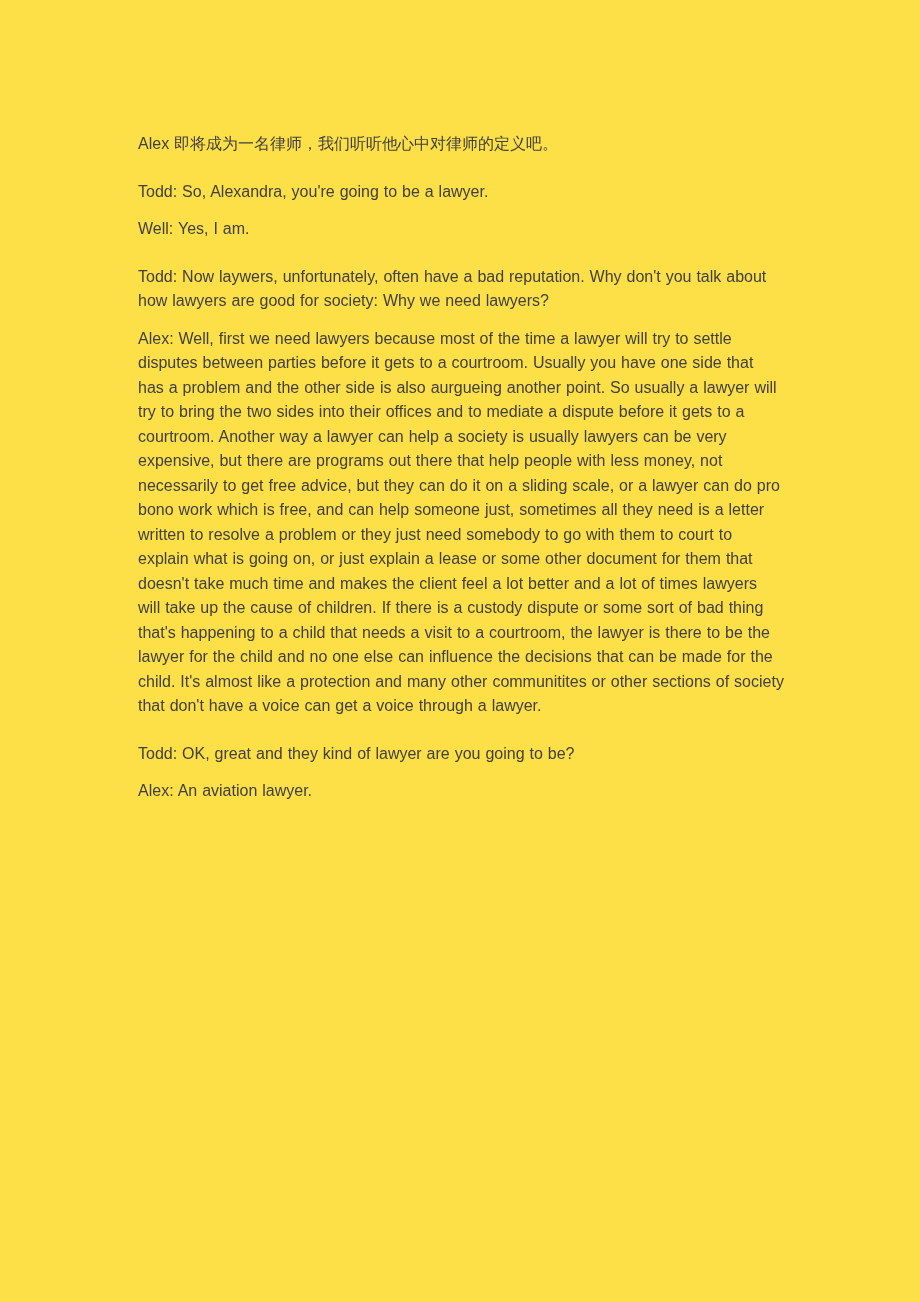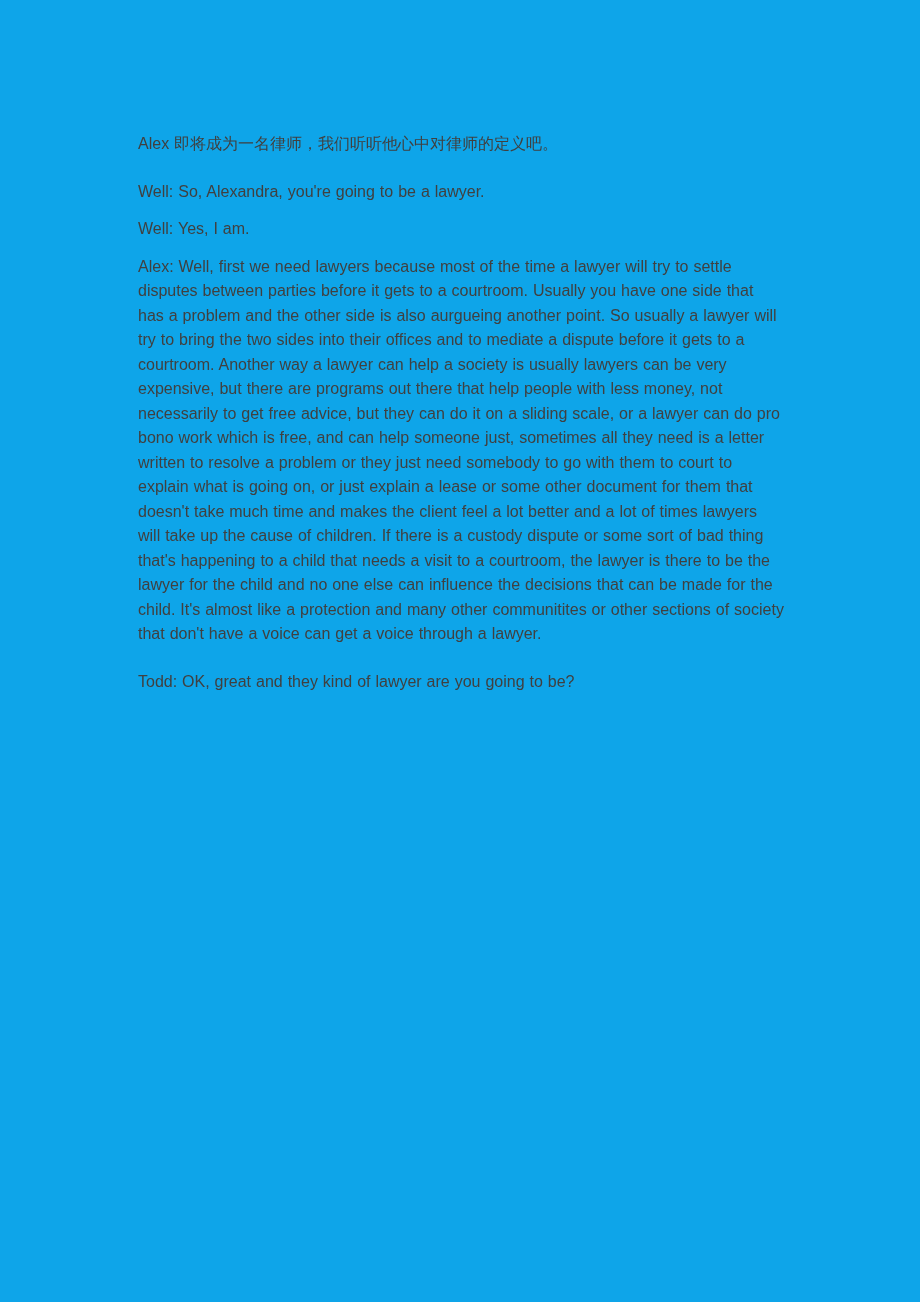--- a/index.html
+++ b/index.html
@@ -11,21 +11,21 @@
     height: 1302px;
     background: #ffffff;
     font-family: "Liberation Sans", "DejaVu Sans", sans-serif;
     overflow: hidden;
   }
   .doc-page {
     box-sizing: border-box;
     width: 920px;
     height: 1302px;
     padding: 132px 136px 0 138px;
-    background: #0ea5e9;
+    background: #fde047;
   }
   .doc-body p {
     width: 646px;
     margin: 0 0 13px 0;
     font-size: 16px;
     line-height: 24.5px;
     color: #404040;
     text-align: left;
     word-spacing: 0.5px;
   }
@@ -36,18 +36,20 @@
   .doc-body p[data-speaker="intro"] {
     margin-top: 0;
   }
 </style>
 </head>
 <body>
 
 <div class="doc-page">
   <div class="doc-body">
       <p data-speaker="intro">Alex 即将成为一名律师，我们听听他心中对律师的定义吧。</p>
-      <p data-speaker="Todd">Well: So, Alexandra, you're going to be a lawyer.</p>
+      <p data-speaker="Todd">Todd: So, Alexandra, you're going to be a lawyer.</p>
       <p data-speaker="Alex">Well: Yes, I am.</p>
+      <p data-speaker="Todd">Todd: Now laywers, unfortunately, often have a bad reputation. Why don't you talk about how lawyers are good for society: Why we need lawyers?</p>
       <p data-speaker="Alex">Alex: Well, first we need lawyers because most of the time a lawyer will try to settle disputes between parties before it gets to a courtroom. Usually you have one side that has a problem and the other side is also aurgueing another point. So usually a lawyer will try to bring the two sides into their offices and to mediate a dispute before it gets to a courtroom. Another way a lawyer can help a society is usually lawyers can be very expensive, but there are programs out there that help people with less money, not necessarily to get free advice, but they can do it on a sliding scale, or a lawyer can do pro bono work which is free, and can help someone just, sometimes all they need is a letter written to resolve a problem or they just need somebody to go with them to court to explain what is going on, or just explain a lease or some other document for them that doesn't take much time and makes the client feel a lot better and a lot of times lawyers will take up the cause of children. If there is a custody dispute or some sort of bad thing that's happening to a child that needs a visit to a courtroom, the lawyer is there to be the lawyer for the child and no one else can influence the decisions that can be made for the child. It's almost like a protection and many other communitites or other sections of society that don't have a voice can get a voice through a lawyer.</p>
       <p data-speaker="Todd">Todd: OK, great and they kind of lawyer are you going to be?</p>
+      <p data-speaker="Alex">Alex: An aviation lawyer.</p>
     </div>
 </div>
 
 </body></html>

